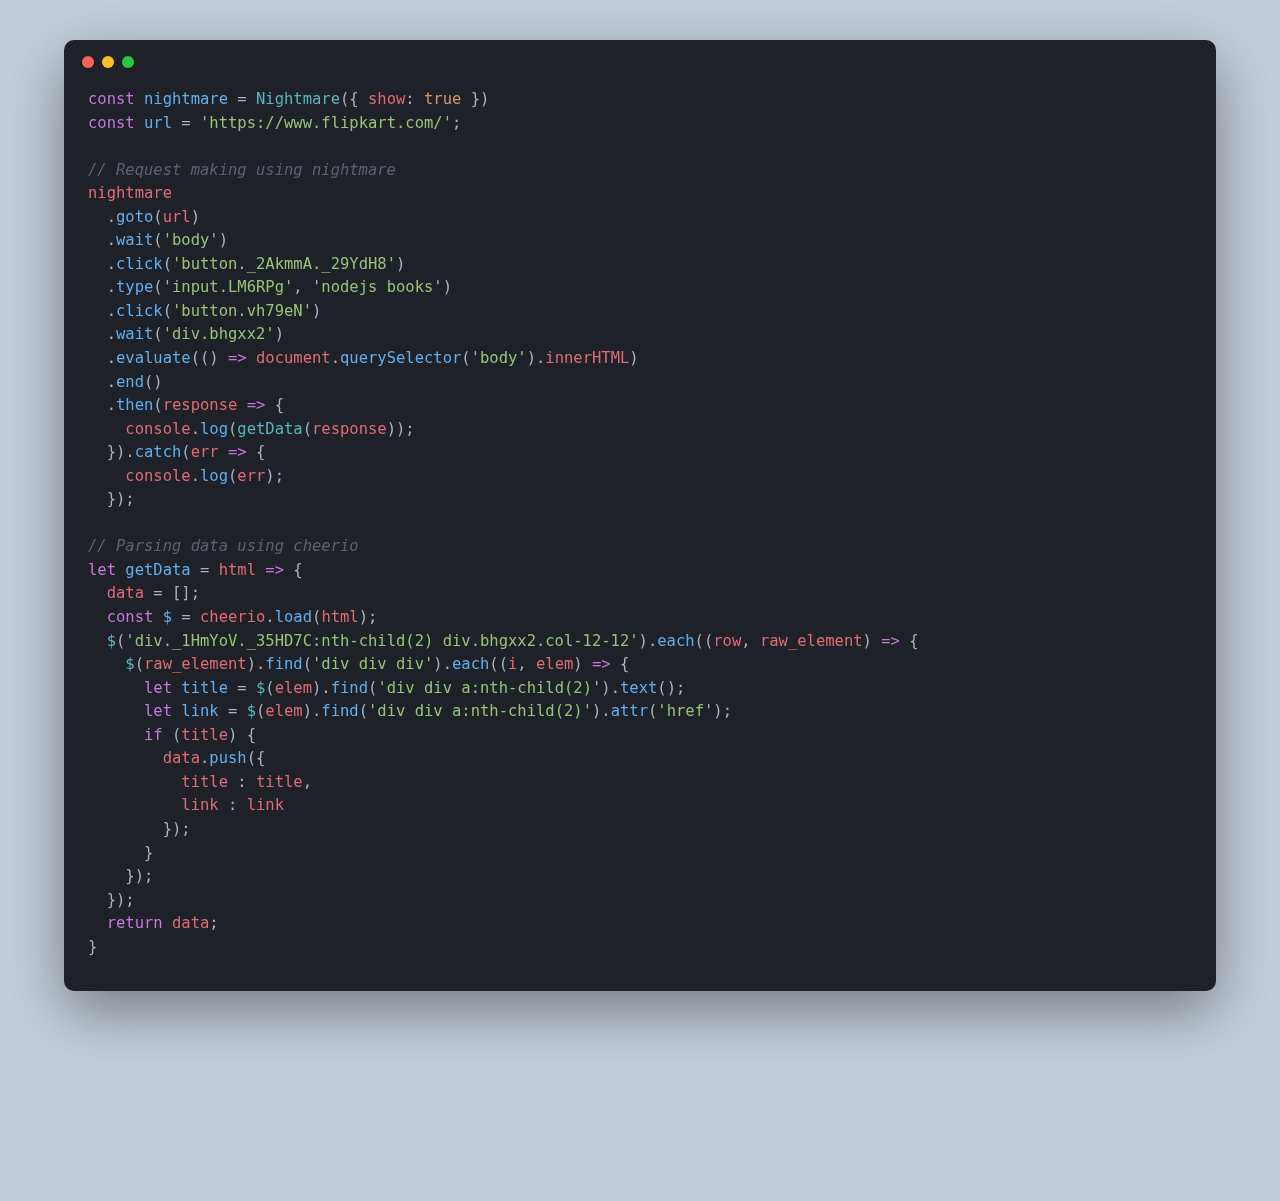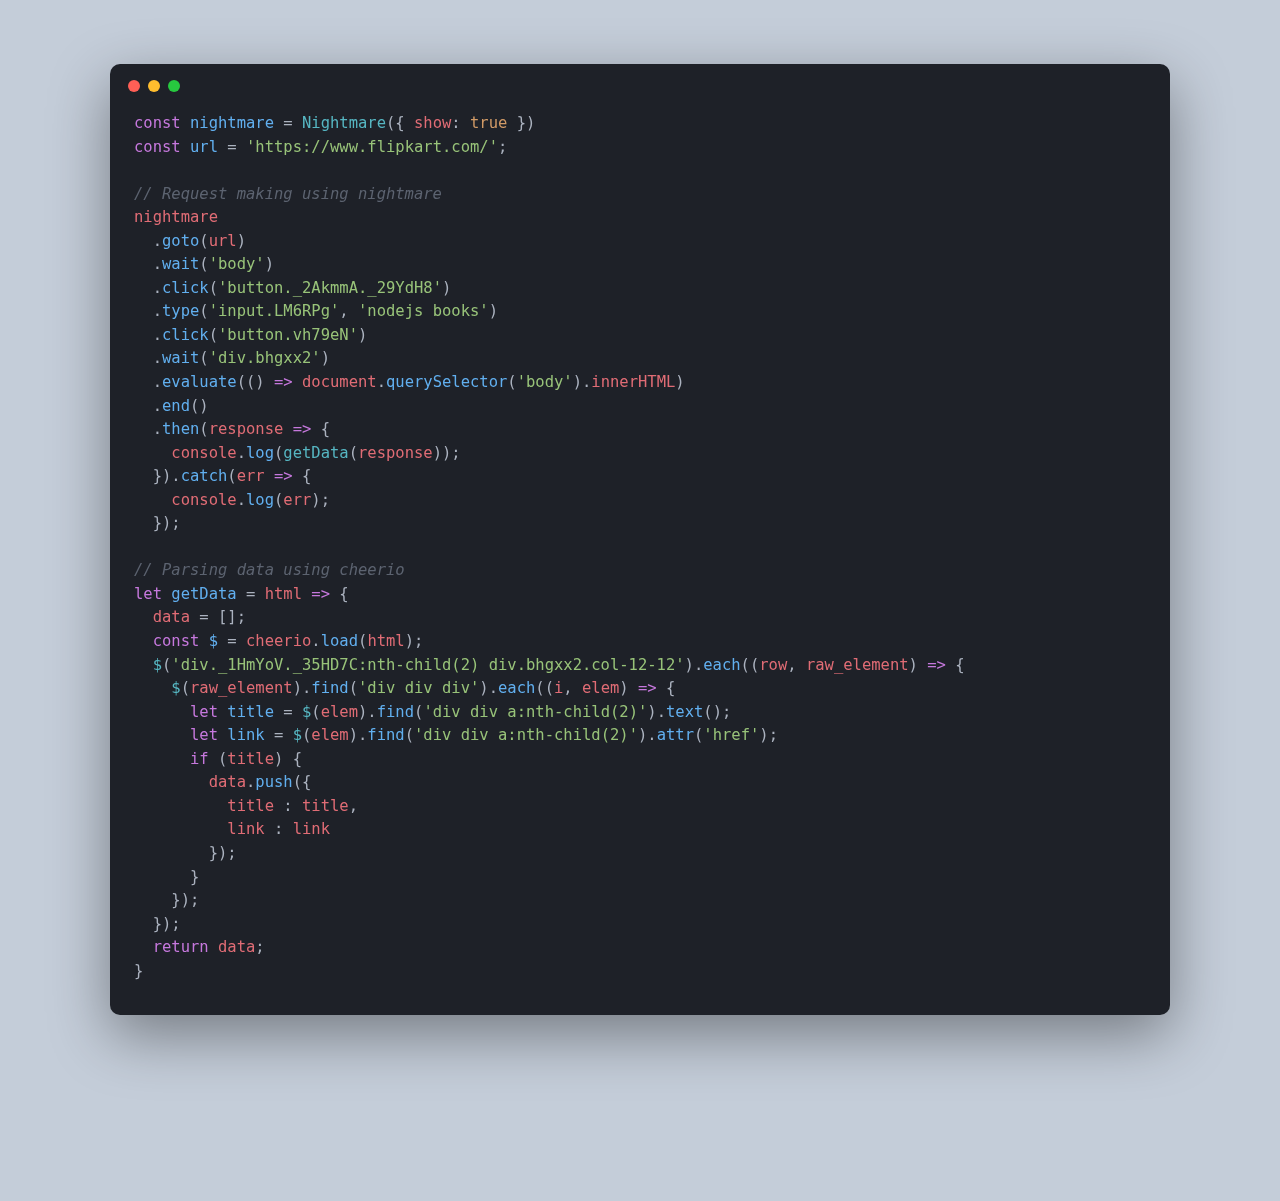--- a/index.html
+++ b/index.html
@@ -13,23 +13,22 @@
       font-family: 'SF Mono', 'Monaco', 'Menlo', 'Consolas', monospace;
       display: flex;
       justify-content: center;
       align-items: flex-start;
       min-height: 1201px;
     }
     .window {
       background: #1e2128;
       border-radius: 10px;
       box-shadow: 0 20px 60px rgba(0,0,0,0.4);
-      width: 1060px;
+      width: 1152px;
       overflow: hidden;
-      margin-top: 24px;
     }
     .titlebar {
       padding: 16px 18px 8px 18px;
       display: flex;
       gap: 8px;
       align-items: center;
     }
     .dot {
       width: 12px;
       height: 12px;

